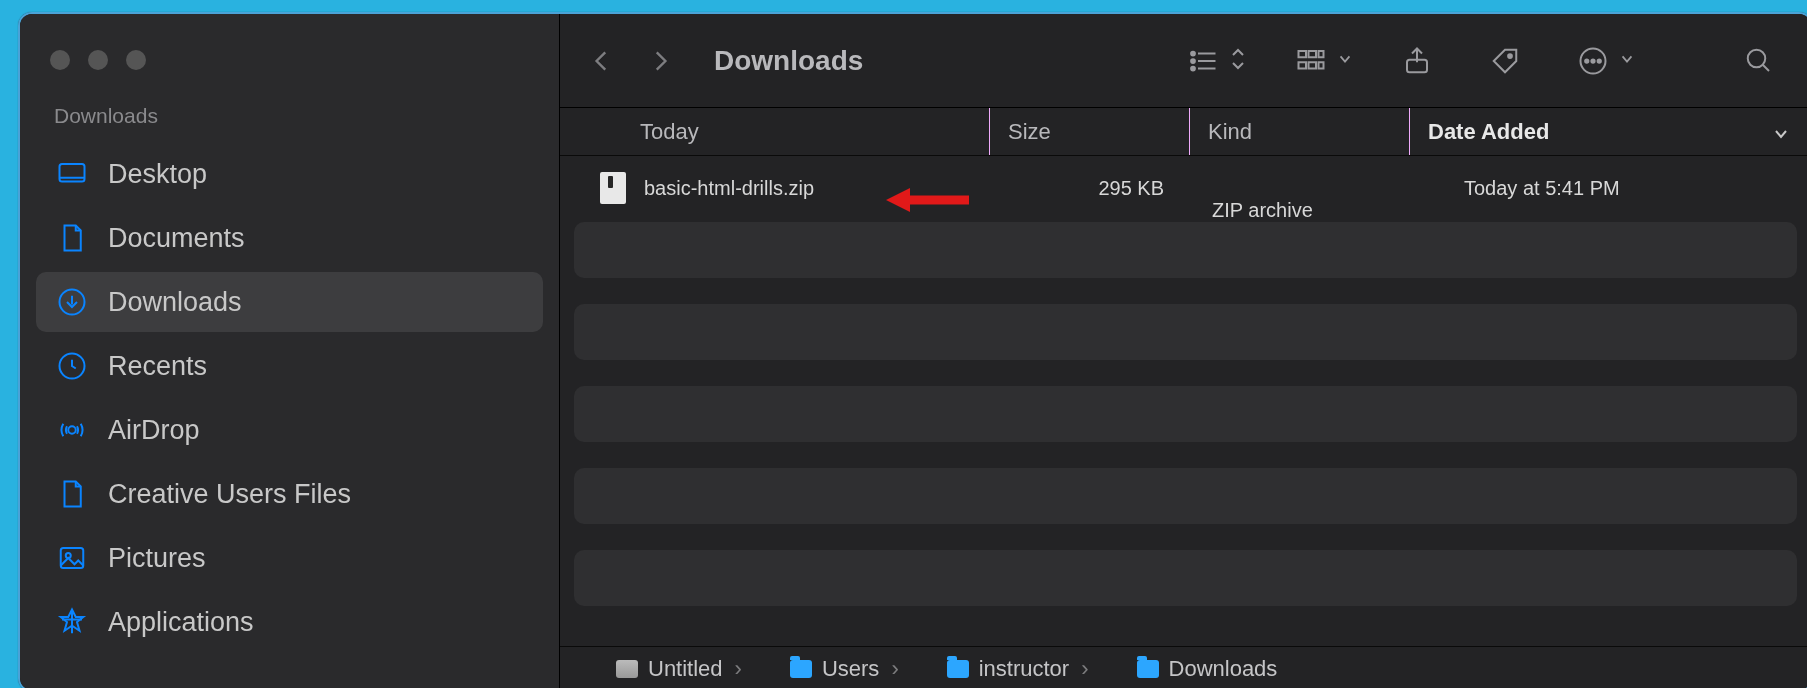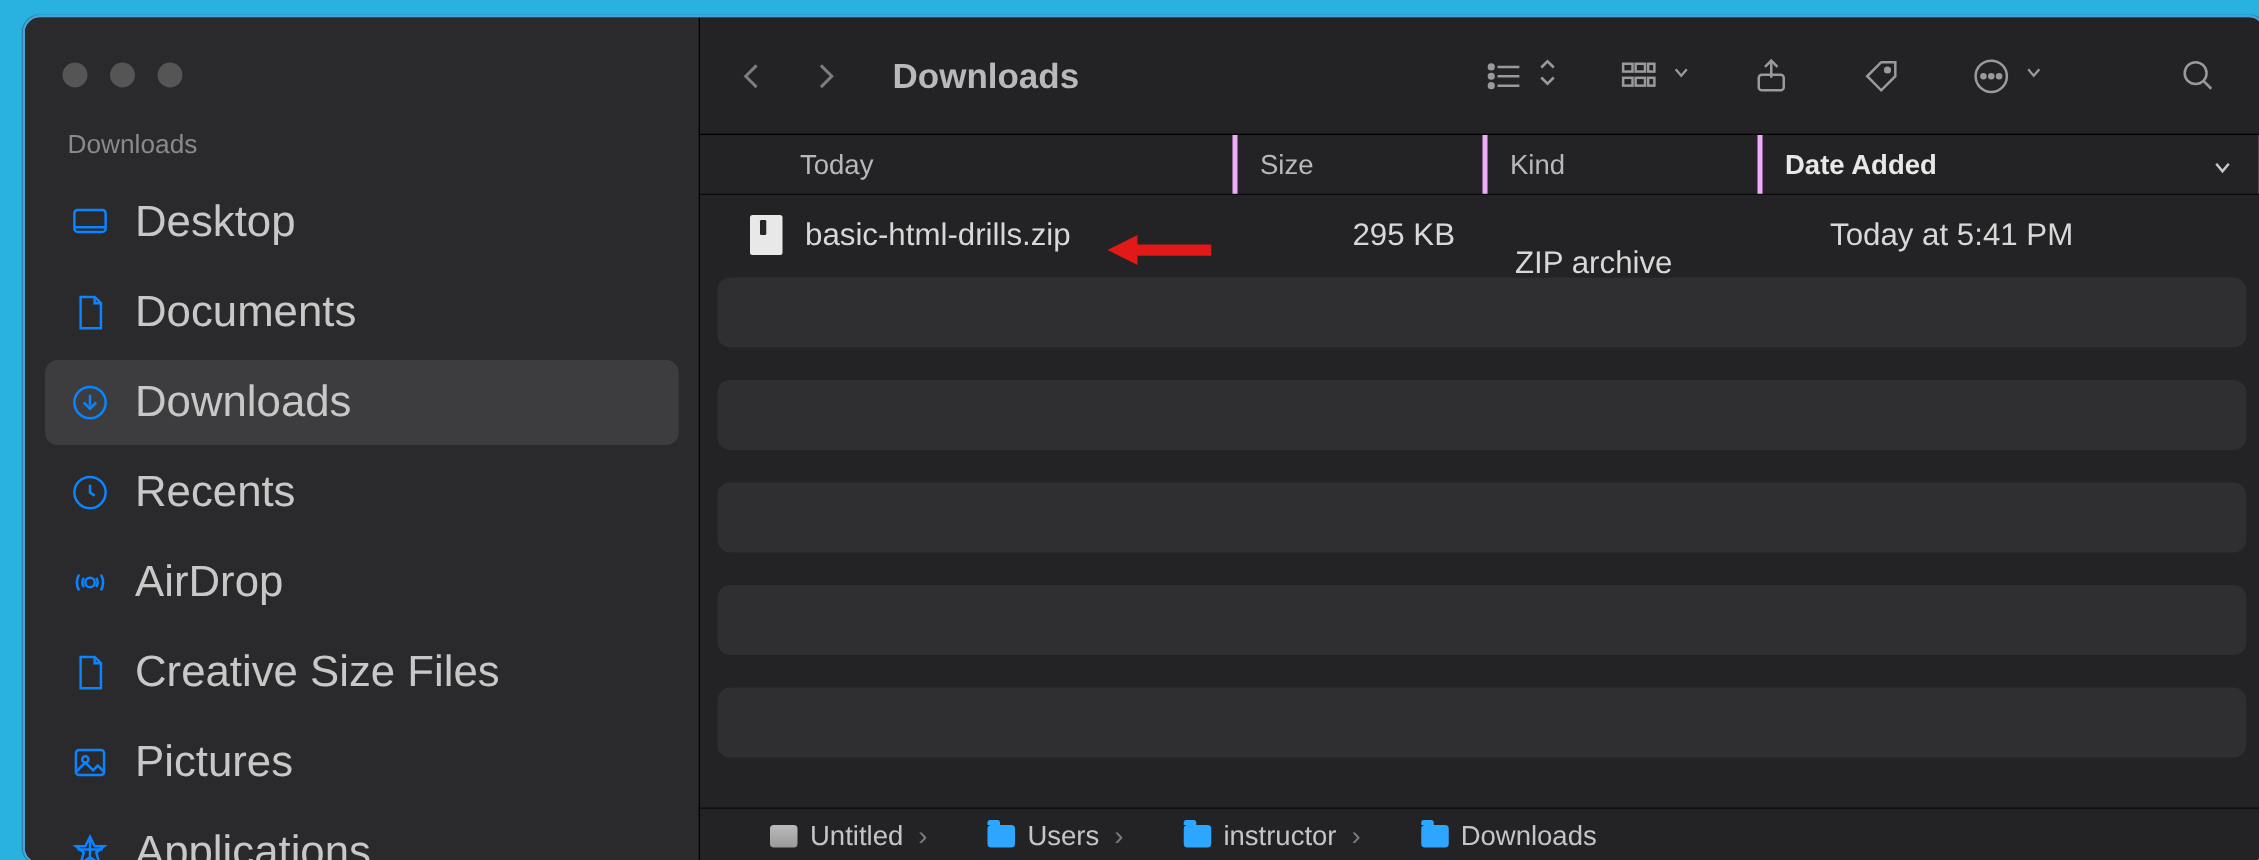--- a/index.html
+++ b/index.html
@@ -28,21 +28,21 @@
 }
 .traffic-lights { display: flex; gap: 18px; padding-left: 30px; padding-top: 16px; padding-bottom: 34px; }
 .traffic-lights .dot { width: 20px; height: 20px; border-radius: 50%; background: #555; }
 .fav-label { color: #8a8a8d; font-size: 21px; font-weight: 500; padding-left: 34px; padding-bottom: 14px; }
 .side-item {
   display: flex; align-items: center; gap: 20px;
   padding: 14px 20px;
   margin: 2px 16px;
   border-radius: 10px;
   color: #c8c8c8;
-  font-size: 35px;
+  font-size: 27px;
   cursor: pointer;
 }
 .side-item.active { background: #3d3d3f; }
 .side-icon { width: 32px; height: 32px; display: flex; align-items: center; justify-content: center; color: #0a84ff; }
 .side-icon svg { width: 30px; height: 30px; stroke: #0a84ff; fill: none; stroke-width: 1.6; }
 
 
 .main { flex: 1; display: flex; flex-direction: column; background: #232325; }
 .toolbar {
   height: 94px;
@@ -62,35 +62,35 @@
 .tb-sub { display: flex; align-items: center; gap: 2px; }
 .stepper svg { width: 18px; height: 28px; }
 
 
 .col-header {
   display: flex; height: 48px; align-items: center;
   border-bottom: 1px solid #0a0a0a;
   background: #232325;
   color: #b8b8bb; font-size: 22px;
 }
-.col { padding: 0 18px; display: flex; align-items: center; height: 100%; border-right: 4px solid #f0abfc; }
+.col { padding: 0 18px; display: flex; align-items: center; height: 100%; border-right: 1px solid #f0abfc; }
 .col-name { width: 430px; padding-left: 80px; }
 .col-size { width: 200px; }
 .col-kind { width: 220px; }
 .col-date { flex: 1; font-weight: 700; color: #e8e8e8; display: flex; justify-content: space-between; padding-right: 20px; }
 .col-date .chev { width: 18px; height: 18px; }
 
 
 .file-area { flex: 1; padding: 4px 14px 0 14px; overflow: hidden; }
 .file-row {
   display: flex; align-items: center;
   height: 56px;
   border-radius: 10px;
   color: #d8d8d8;
-  font-size: 25px;
+  font-size: 20px;
   padding-right: 26px;
   margin-bottom: 6px;
 }
 .file-row.stripe { background: #2f2f31; }
 .fr-name { width: 430px; display: flex; align-items: center; gap: 18px; padding-left: 26px; position: relative; }
 .fr-size { width: 200px; text-align: right; padding-right: 40px; }
 .fr-kind { width: 220px; padding-left: 8px; margin-top: 44px; }
 .fr-date { flex: 1; padding-left: 40px; }
 .file-icon { width: 26px; height: 32px; background: #e8e8e8; border-radius: 2px; position: relative; }
 .file-icon::after { content:""; position:absolute; top:4px; left:8px; width:5px; height:12px; background:#262626; border-radius:1px; }
@@ -180,21 +180,21 @@
       <span>AirDrop</span>
     </div>
 
     <div class="side-item">
       <span class="side-icon">
         <svg viewBox="0 0 24 24">
             <path d="M6 2h9l4 4v16H6z"></path>
             <path d="M15 2v4h4"></path>
           </svg>
       </span>
-      <span>Creative Size Files</span>
+      <span>Creative Users Files</span>
     </div>
 
     <div class="side-item">
       <span class="side-icon">
         <svg viewBox="0 0 24 24">
             <rect x="3" y="4" width="18" height="16" rx="2"></rect>
             <circle cx="9" cy="10" r="2"></circle>
             <path d="M3 18l6-6 5 5 3-3 4 4"></path>
           </svg>
       </span>

